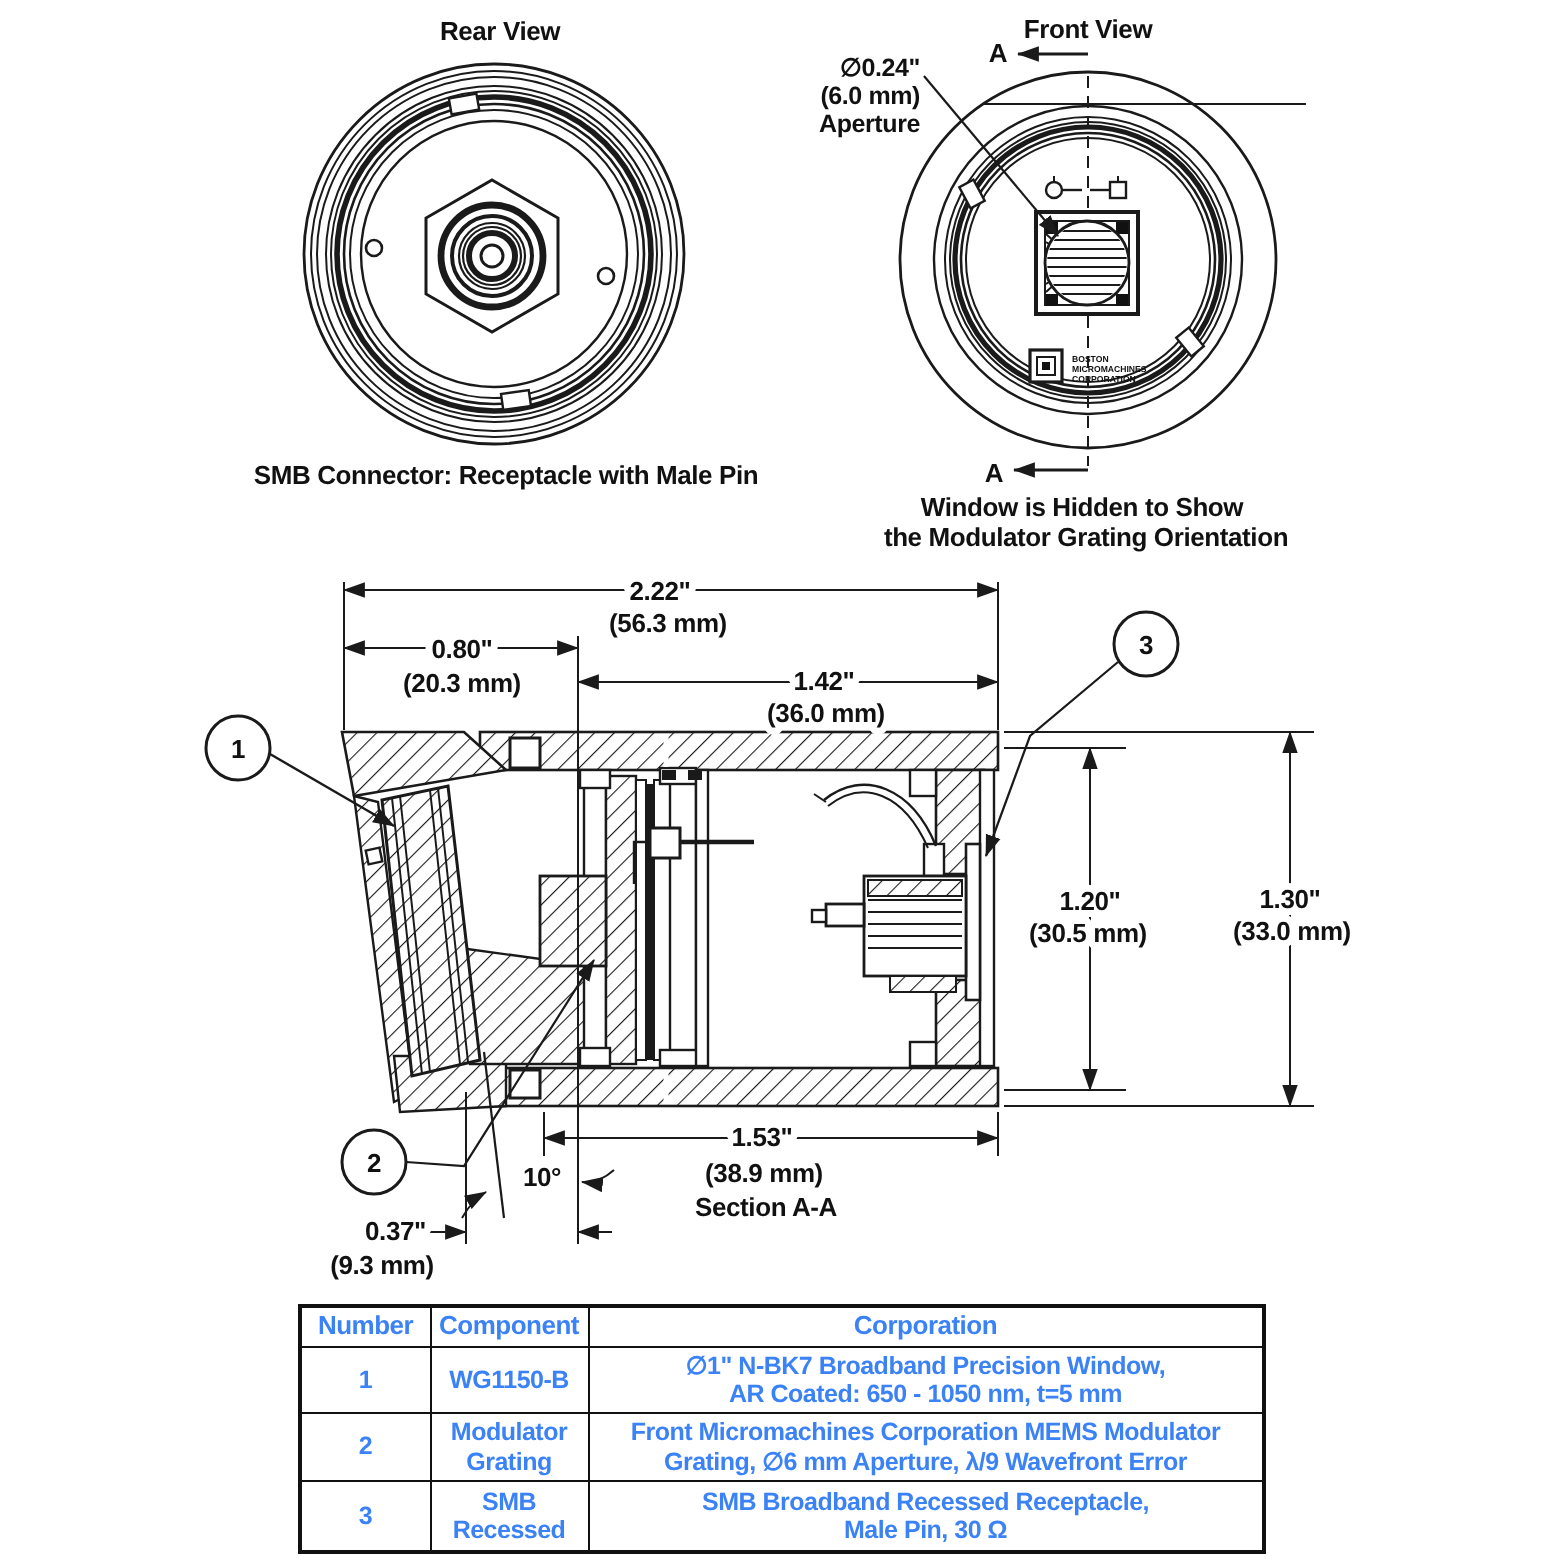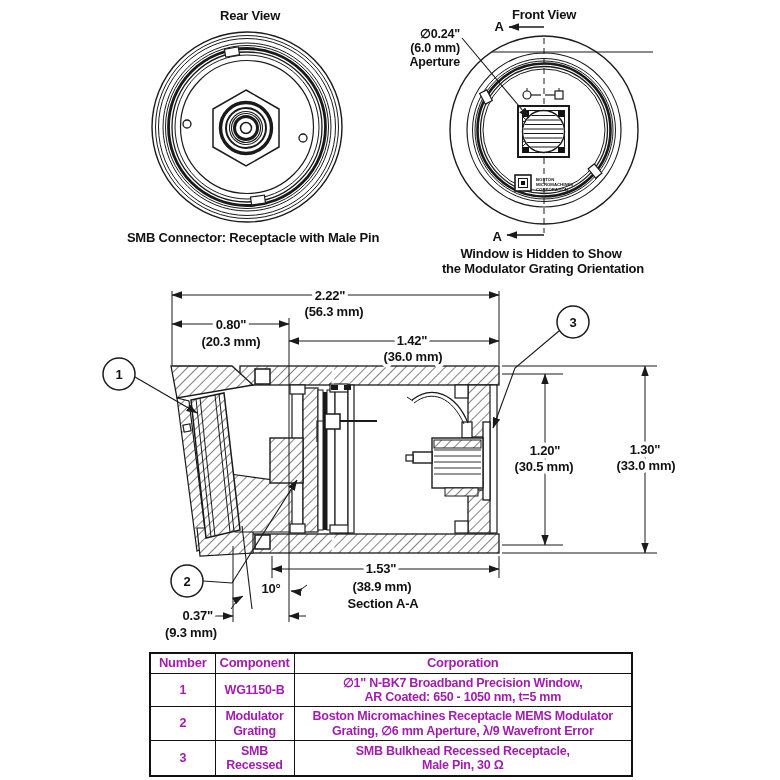--- a/index.html
+++ b/index.html
@@ -7,21 +7,21 @@
         font-family:"Liberation Sans",sans-serif;}
   svg{position:absolute;left:0;top:0;}
   .lbl{font-family:"Liberation Sans",sans-serif;font-weight:700;fill:#111;
        font-size:13px;letter-spacing:-0.2px;}
   .sm{font-size:12.5px;}
   .tiny{font-size:4.3px;letter-spacing:0;}
   .halo{paint-order:stroke;stroke:#fff;stroke-width:7px;stroke-linejoin:round;}
   .table-wrap{position:absolute;left:149px;top:652px;width:484px;height:125px;}
   .table-wrap table{border-collapse:collapse;table-layout:fixed;width:100%;height:100%;
        border:2px solid #111;font-family:"Liberation Sans",sans-serif;
-       font-weight:700;color:#a21caf;}
+       font-weight:700;color:#3b82f6;}
   .table-wrap th,.table-wrap td{border:1.5px solid #111;text-align:center;
        vertical-align:middle;padding:0 1px;line-height:14.5px;font-size:12.5px;
        letter-spacing:-0.25px;overflow:hidden;}
   .table-wrap th{font-size:13px;height:19px;}
   .rowA{height:33px;} .rowB{height:34px;} .rowC{height:35px;}
 </style>
 </head>
 <body>
 
 <div class="page">
@@ -298,31 +298,31 @@
           <div>AR Coated: 650 - 1050 nm, t=5 mm</div>
         </td>
       </tr>
       <tr class="rowB">
         <td>2</td>
         <td>
           <div>Modulator</div>
           <div>Grating</div>
         </td>
         <td>
-          <div>Boston Micromachines Receptacle MEMS Modulator</div>
+          <div>Front Micromachines Corporation MEMS Modulator</div>
           <div>Grating, ∅6 mm Aperture, λ/9 Wavefront Error</div>
         </td>
       </tr>
       <tr class="rowC">
         <td>3</td>
         <td>
           <div>SMB</div>
           <div>Recessed</div>
         </td>
         <td>
-          <div>SMB Bulkhead Recessed Receptacle,</div>
+          <div>SMB Broadband Recessed Receptacle,</div>
           <div>Male Pin, 30 Ω</div>
         </td>
       </tr>
     </tbody>
   </table>
 </div>
 </div>
 
 </body></html>

